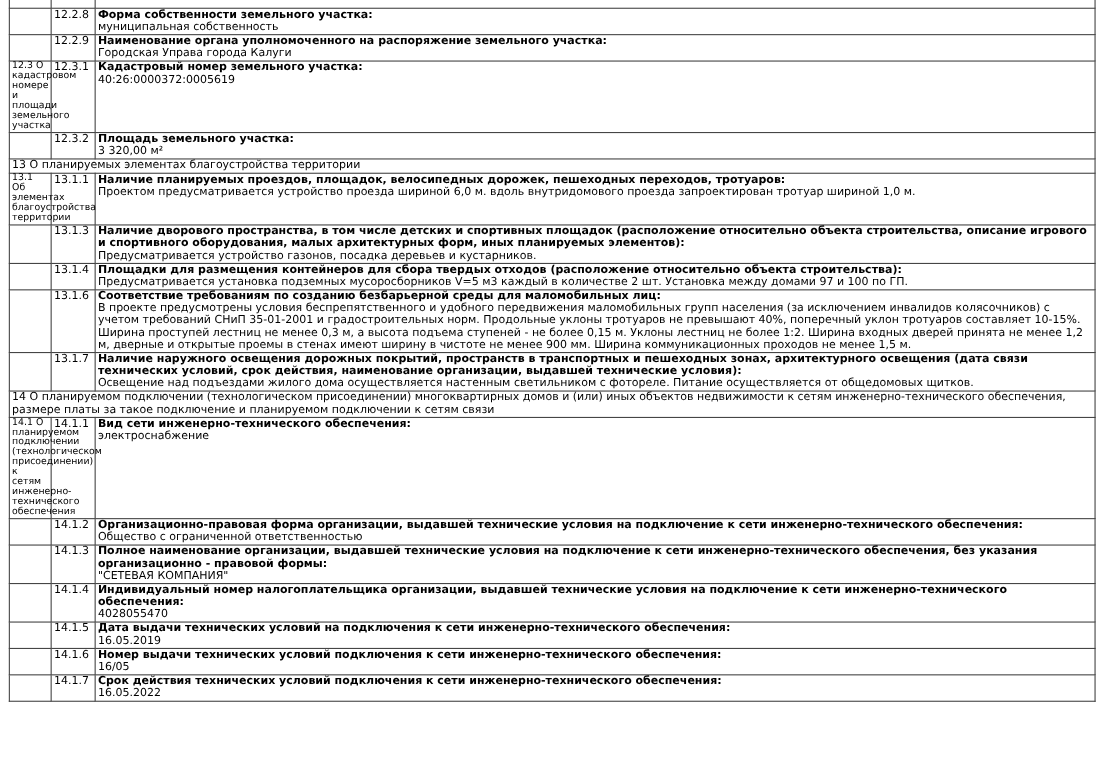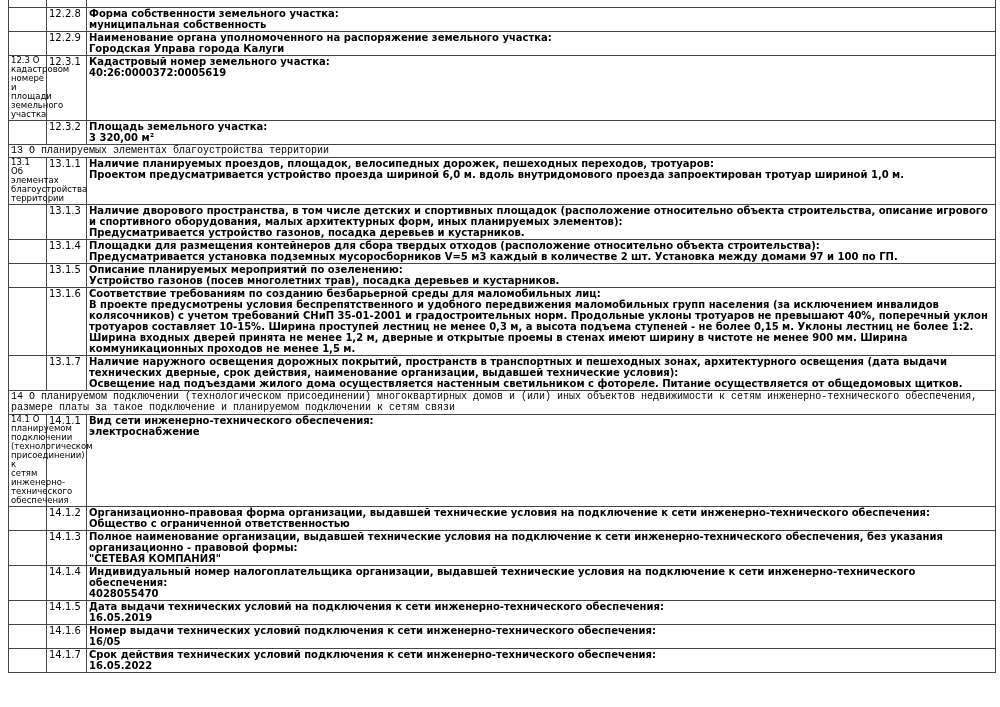--- a/index.html
+++ b/index.html
@@ -42,26 +42,25 @@
     font-size: 10px;
     line-height: 11px;
     vertical-align: middle;
     padding-left: 3px;
   }
   td.content {
     font-size: 10px;
     line-height: 11px;
   }
   td.content .lbl { font-weight: 700; }
-  td.content .val { font-weight: 700; }
+  td.content .val { font-weight: 400; }
   td.sec {
     font-size: 10px;
     line-height: 11px;
     padding: 1px 2px 2px 3px;
-    font-family: Liberation Mono, monospace;
   }
 </style>
 </head>
 <body>
 
 <div class="page">
   <table class="decl">
     <colgroup>
       <col style="width:38px">
       <col style="width:40px">
@@ -128,39 +127,31 @@
         <tr>
           <td class="grp"></td>
           <td class="num">13.1.4</td>
           <td class="content">
             <div class="lbl">Площадки для размещения контейнеров для сбора твердых отходов (расположение относительно объекта строительства):</div>
             <div class="val">Предусматривается установка подземных мусоросборников V=5 м3 каждый в количестве 2 шт. Установка между домами 97 и 100 по ГП.</div>
           </td>
         </tr>
         <tr>
           <td class="grp"></td>
-          <td class="num">13.1.5</td>
-          <td class="content">
-            <div class="lbl">Описание планируемых мероприятий по озеленению:</div>
-            <div class="val">Устройство газонов (посев многолетних трав), посадка деревьев и кустарников.</div>
-          </td>
-        </tr>
-        <tr>
-          <td class="grp"></td>
           <td class="num">13.1.6</td>
           <td class="content">
             <div class="lbl">Соответствие требованиям по созданию безбарьерной среды для маломобильных лиц:</div>
             <div class="val">В проекте предусмотрены условия беспрепятственного и удобного передвижения маломобильных групп населения (за исключением инвалидов колясочников) с учетом требований СНиП 35-01-2001 и градостроительных норм. Продольные уклоны тротуаров не превышают 40%, поперечный уклон тротуаров составляет 10-15%. Ширина проступей лестниц не менее 0,3 м, а высота подъема ступеней - не более 0,15 м. Уклоны лестниц не более 1:2. Ширина входных дверей принята не менее 1,2 м, дверные и открытые проемы в стенах имеют ширину в чистоте не менее 900 мм. Ширина коммуникационных проходов не менее 1,5 м.</div>
           </td>
         </tr>
         <tr>
           <td class="grp"></td>
           <td class="num">13.1.7</td>
           <td class="content">
-            <div class="lbl">Наличие наружного освещения дорожных покрытий, пространств в транспортных и пешеходных зонах, архитектурного освещения (дата выдачи технических дверные, срок действия, наименование организации, выдавшей технические условия):</div>
+            <div class="lbl">Наличие наружного освещения дорожных покрытий, пространств в транспортных и пешеходных зонах, архитектурного освещения (дата связи технических условий, срок действия, наименование организации, выдавшей технические условия):</div>
             <div class="val">Освещение над подъездами жилого дома осуществляется настенным светильником с фотореле. Питание осуществляется от общедомовых щитков.</div>
           </td>
         </tr>
         <tr>
           <td class="sec" colspan="3">14 О планируемом подключении (технологическом присоединении) многоквартирных домов и (или) иных объектов недвижимости к сетям инженерно-технического обеспечения, размере платы за такое подключение и планируемом подключении к сетям связи</td>
         </tr>
         <tr>
           <td class="grp">14.1 О планируемом подключении (технологическом присоединении) к сетям инженерно-технического обеспечения</td>
           <td class="num">14.1.1</td>
           <td class="content">

